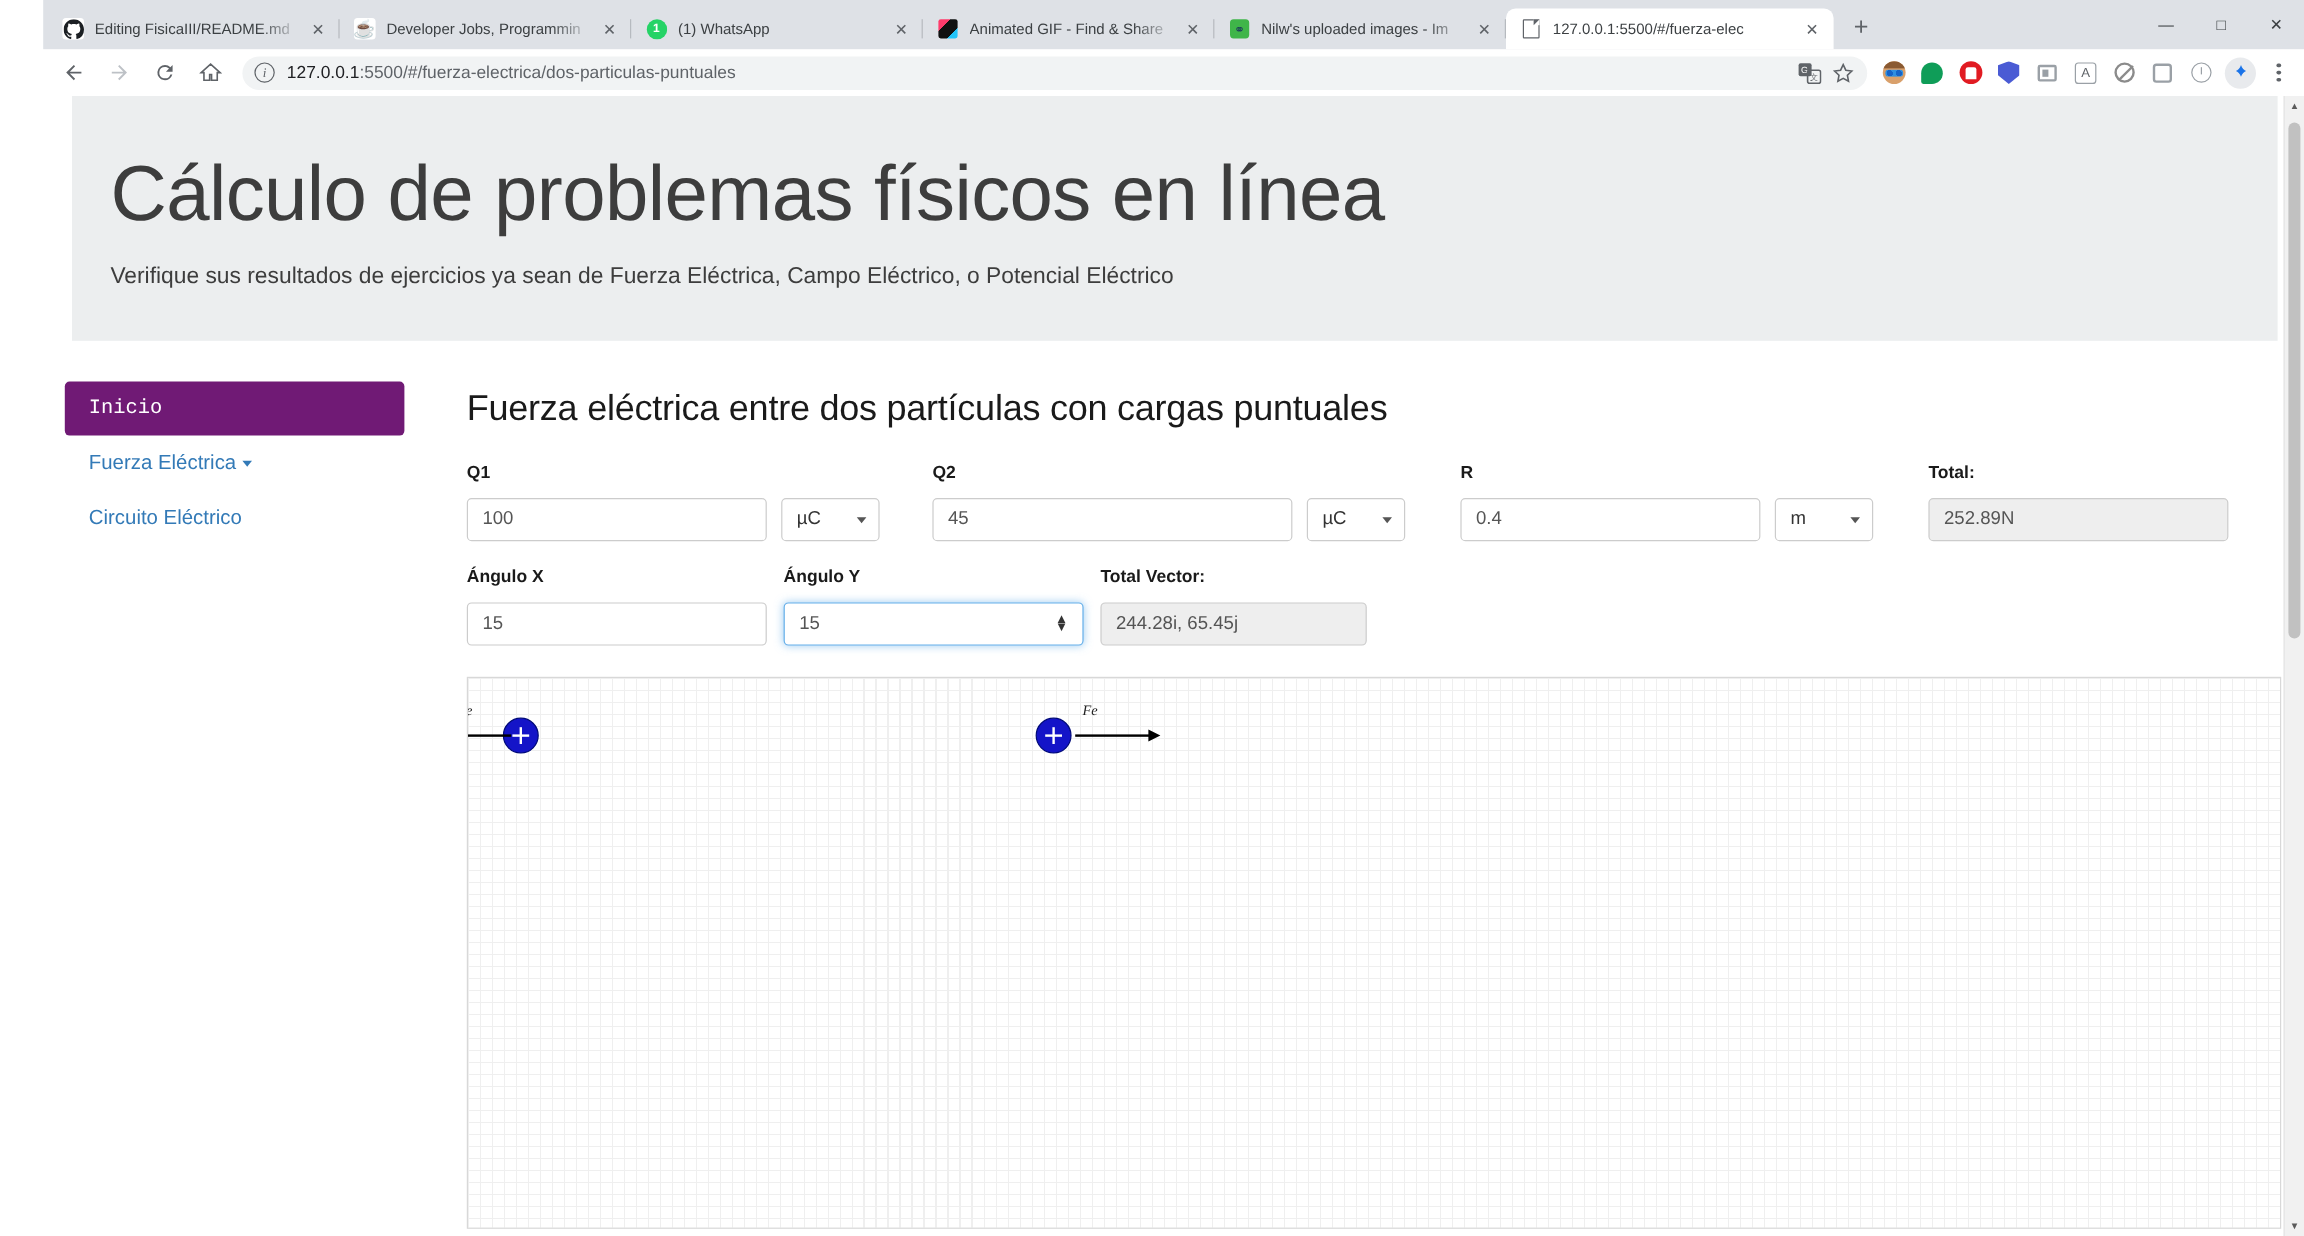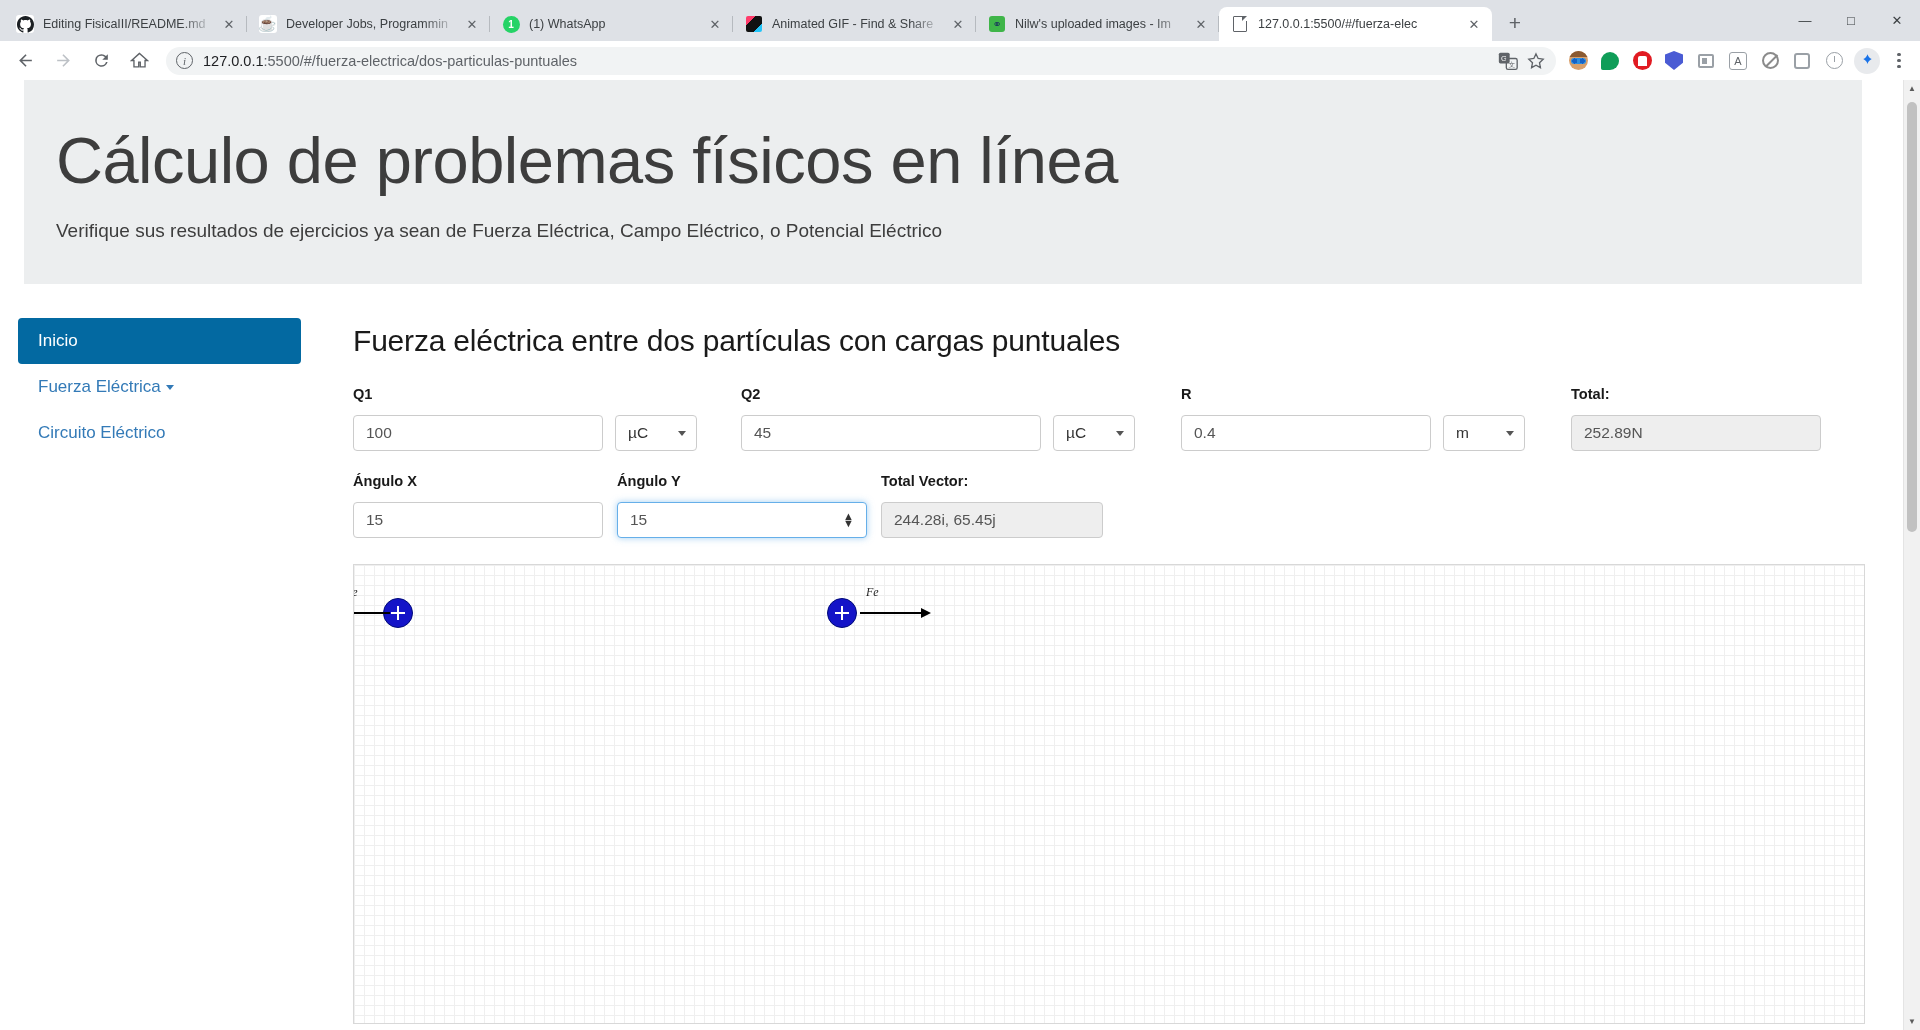--- a/index.html
+++ b/index.html
@@ -4,21 +4,21 @@
 <style>
   * { box-sizing: border-box; margin: 0; padding: 0; }
   html, body {
     width: 1920px; height: 1030px;
     font-family: "Liberation Sans", sans-serif;
     background: #ffffff;
     overflow: hidden;
   }
 
   
-  .browser { width: 1920px; height: 1030px; display: flex; flex-direction: column; }
+  .browser { width: 1920px; height: 1030px; display: flex; flex-direction: column; padding-left: 36px; }
 
   .tabstrip {
     height: 41px;
     background: #dee1e6;
     display: flex;
     align-items: flex-end;
     padding-left: 4px;
     position: relative;
     flex: 0 0 41px;
   }
@@ -278,22 +278,23 @@
     padding-top: 34px;
   }
   .nav-item {
     display: block;
     padding: 13px 20px;
     font-size: 17px;
     color: #337ab7;
     border-radius: 4px;
   }
   .nav-item.active {
-    background: #0369a1;
+    background: #701a75;
     color: #ffffff;
+    font-family: Liberation Mono, monospace;
   }
   .caret {
     display: inline-block;
     width: 0; height: 0;
     margin-left: 5px;
     vertical-align: middle;
     border-top: 5px solid currentColor;
     border-right: 4px solid transparent;
     border-left: 4px solid transparent;
   }

